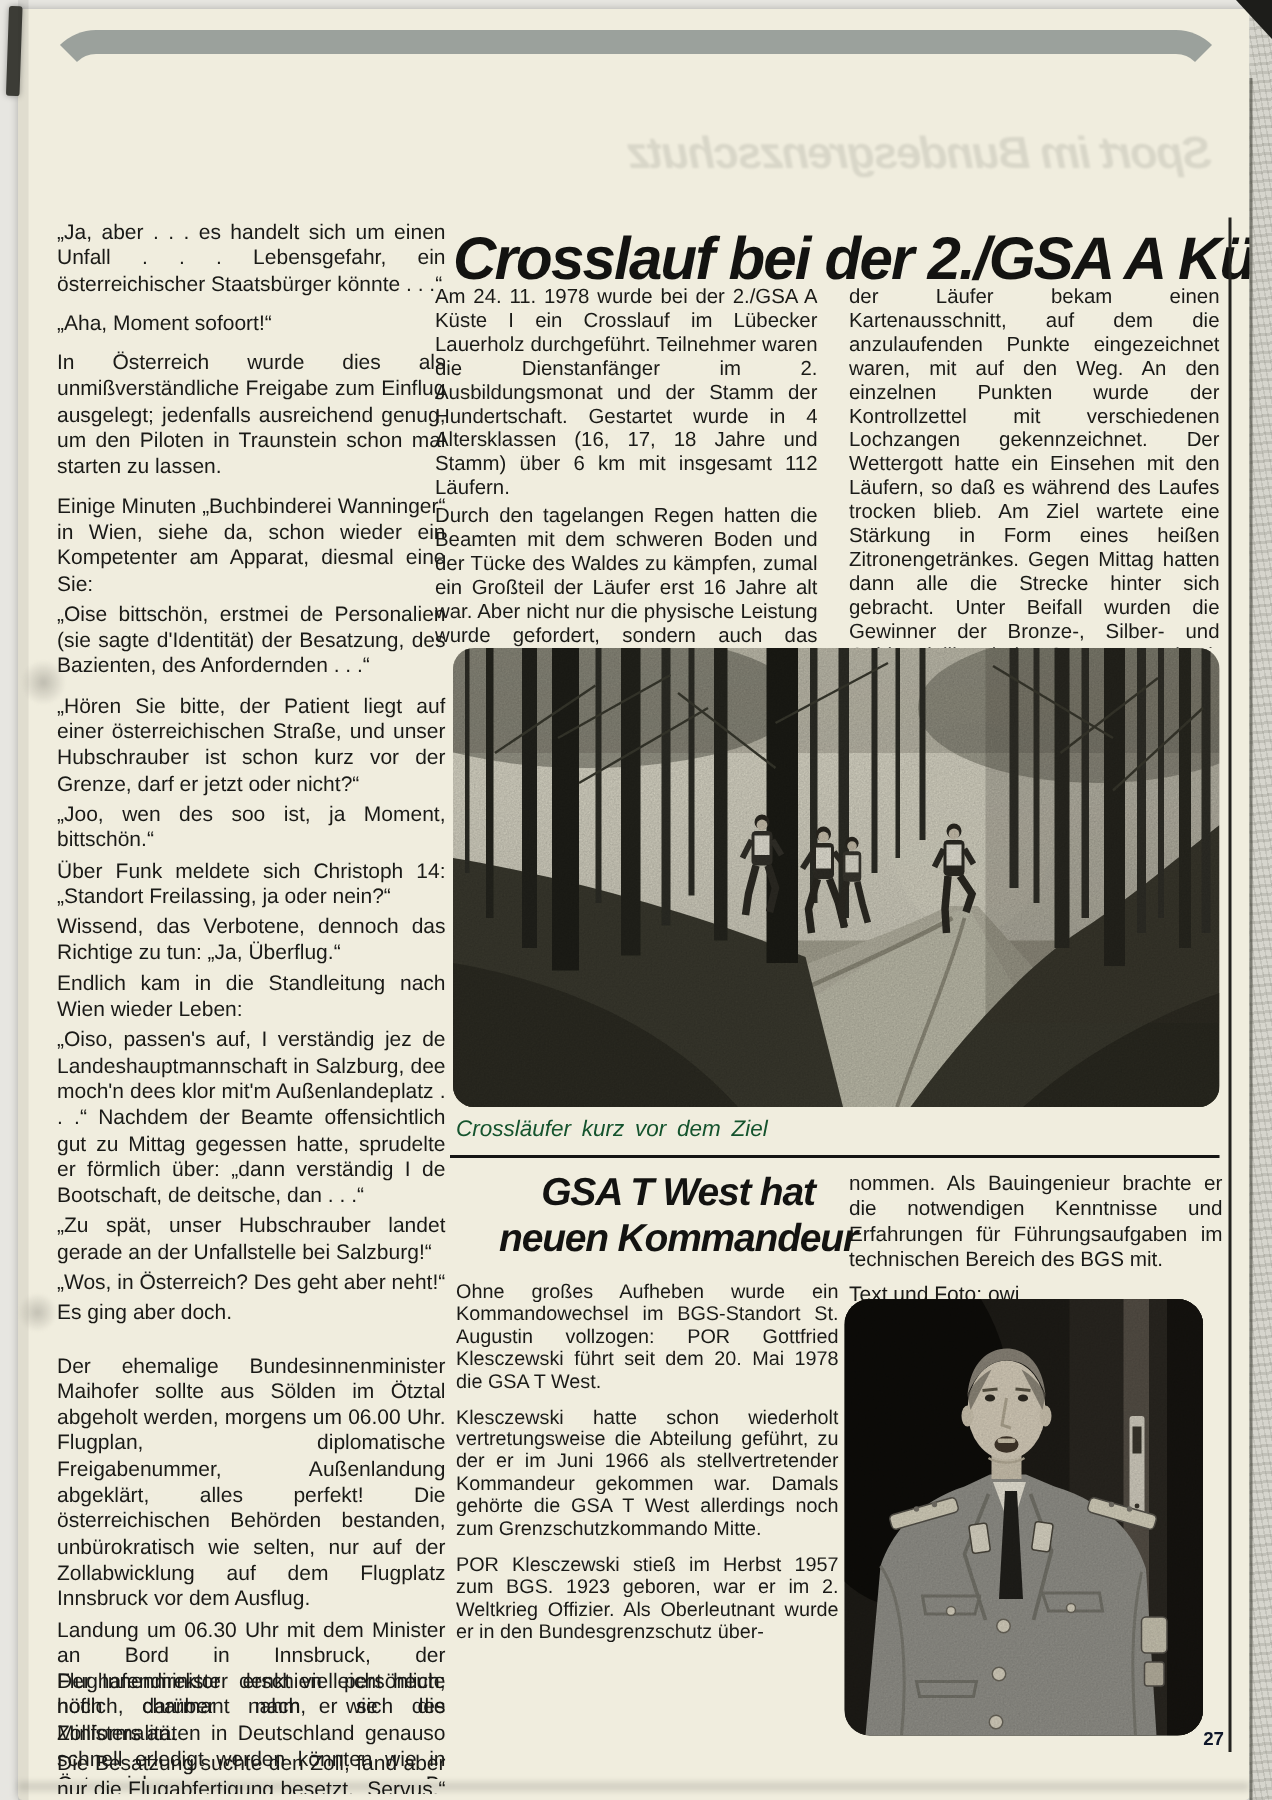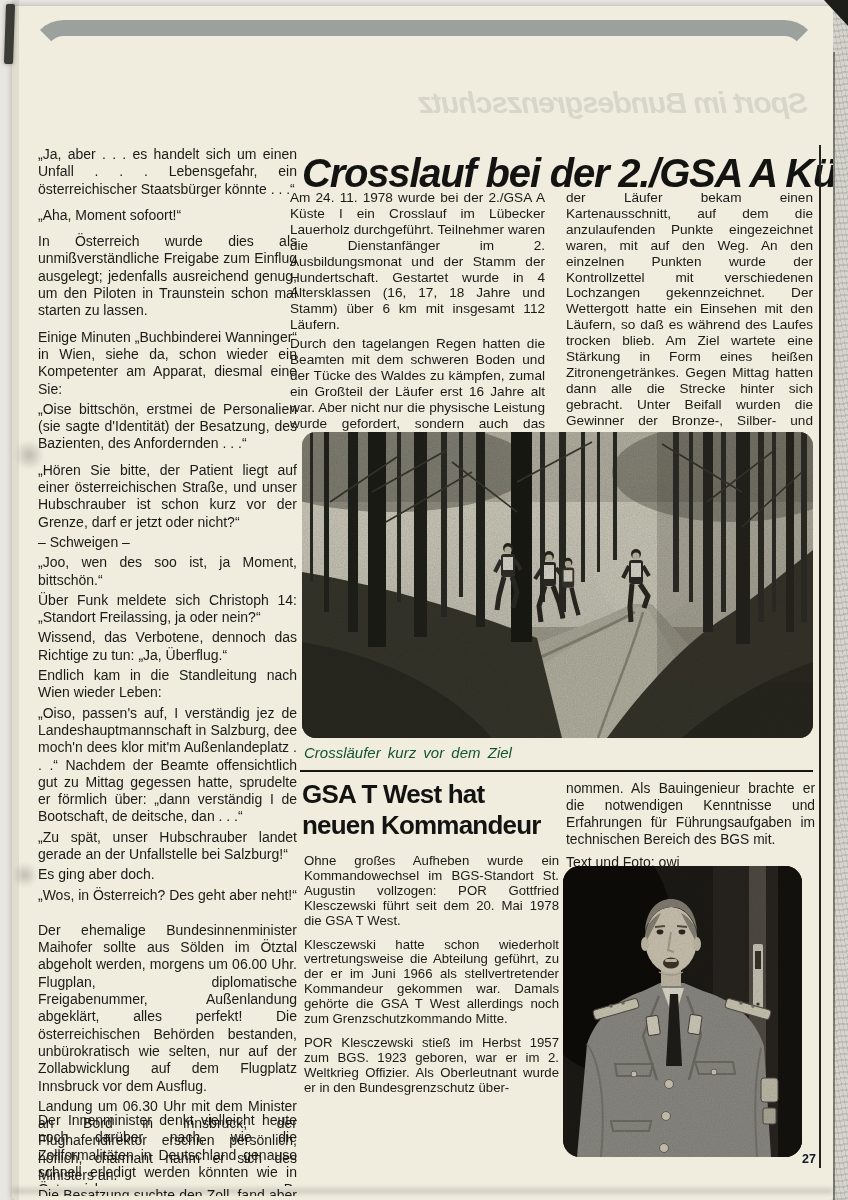--- a/index.html
+++ b/index.html
@@ -54,21 +54,21 @@
               color:#131311;white-space:nowrap;}
   .art1-c1{position:absolute;left:290px;top:190px;width:255px;height:242px;overflow:hidden;
            font-size:13.6px;line-height:15.9px;}
   .art1-c2{position:absolute;left:566px;top:190px;width:247px;height:242px;overflow:hidden;
            font-size:13.6px;line-height:15.9px;}
 
   .caption{position:absolute;left:304px;top:744px;width:420px;
            font-style:italic;font-size:15px;word-spacing:3px;color:#14532d;}
 
   .art2-title{position:absolute;left:302px;top:779px;width:300px;
-              font-size:26px;line-height:31px;font-weight:bold;letter-spacing:-0.8px;color:#131311;}
+              font-size:26px;line-height:31px;font-weight:bold;font-style:italic;letter-spacing:-0.8px;color:#131311;text-align:center;}
   .art2-c1{position:absolute;left:304px;top:854px;width:255px;height:338px;overflow:hidden;
            font-size:13.2px;line-height:14.9px;}
   .art2-c2{position:absolute;left:566px;top:781px;width:249px;
            font-size:13.8px;line-height:16.9px;}
   .credit-line{text-align:left;padding-right:14px;margin-top:5px;font-size:14px;}
 
   .pagenum{position:absolute;left:790px;top:1152px;width:26px;text-align:right;
            font-size:12.5px;font-weight:bold;color:#0f172a;}
 
   
@@ -87,29 +87,28 @@
   <div class="top-band"></div>
   <div class="bleed-head">Sport im Bundesgrenzschutz</div>
 
   <div class="left-col tcol">
       <p class="para">„Ja, aber . . . es handelt sich um einen Unfall . . . Lebensgefahr, ein österreichischer Staatsbürger könnte . . .“</p>
       <p class="para g1">„Aha, Moment sofoort!“</p>
       <p class="para g1">In Österreich wurde dies als unmißverständliche Freigabe zum Einflug ausgelegt; jedenfalls ausreichend genug, um den Piloten in Traunstein schon mal starten zu lassen.</p>
       <p class="para g1">Einige Minuten „Buchbinderei Wanninger“ in Wien, siehe da, schon wieder ein Kompetenter am Apparat, diesmal eine Sie:</p>
       <p class="para">„Oise bittschön, erstmei de Personalien (sie sagte d'Identität) der Besatzung, des Bazienten, des Anfordernden . . .“</p>
       <p class="para g1">„Hören Sie bitte, der Patient liegt auf einer österreichischen Straße, und unser Hubschrauber ist schon kurz vor der Grenze, darf er jetzt oder nicht?“</p>
-      <p class="para">– Schweigen –</p>
       <p class="para">„Joo, wen des soo ist, ja Moment, bittschön.“</p>
       <p class="para">Über Funk meldete sich Christoph 14: „Standort Freilassing, ja oder nein?“</p>
       <p class="para">Wissend, das Verbotene, dennoch das Richtige zu tun: „Ja, Überflug.“</p>
       <p class="para">Endlich kam in die Standleitung nach Wien wieder Leben:</p>
       <p class="para">„Oiso, passen's auf, I verständig jez de Landeshauptmannschaft in Salzburg, dee moch'n dees klor mit'm Außenlandeplatz . . .“ Nachdem der Beamte offensichtlich gut zu Mittag gegessen hatte, sprudelte er förmlich über: „dann verständig I de Bootschaft, de deitsche, dan . . .“</p>
       <p class="para">„Zu spät, unser Hubschrauber landet gerade an der Unfallstelle bei Salzburg!“</p>
+      <p class="para">„Wos, in Österreich? Des geht aber neht!“</p>
       <p class="para">Es ging aber doch.</p>
-      <p class="para">„Wos, in Österreich? Des geht aber neht!“</p>
       <p class="para g2">Der ehemalige Bundesinnenminister Maihofer sollte aus Sölden im Ötztal abgeholt werden, morgens um 06.00 Uhr. Flugplan, diplomatische Freigabenummer, Außenlandung abgeklärt, alles perfekt! Die österreichischen Behörden bestanden, unbürokratisch wie selten, nur auf der Zollabwicklung auf dem Flugplatz Innsbruck vor dem Ausflug.</p>
       <p class="para">Landung um 06.30 Uhr mit dem Minister an Bord in Innsbruck, der Flughafendirektor erschien persönlich; höflich, charmant nahm er sich des Ministers an.</p>
       <p class="para">Die Besatzung suchte den Zoll, fand aber nur die Flugabfertigung besetzt. „Servus.“ „Servus.“</p>
     </div>
   <div class="left-col tcol" style="top:auto;bottom:14px;height:74px;">
     <p class="para closing">
       <span>Der Innenminister denkt vielleicht heute noch darüber nach, wie die Zollformalitäten in Deutschland genauso schnell erledigt werden könnten wie in Österreich.</span>
       <span class="end-sig">B.</span>
     </p>
   </div>

